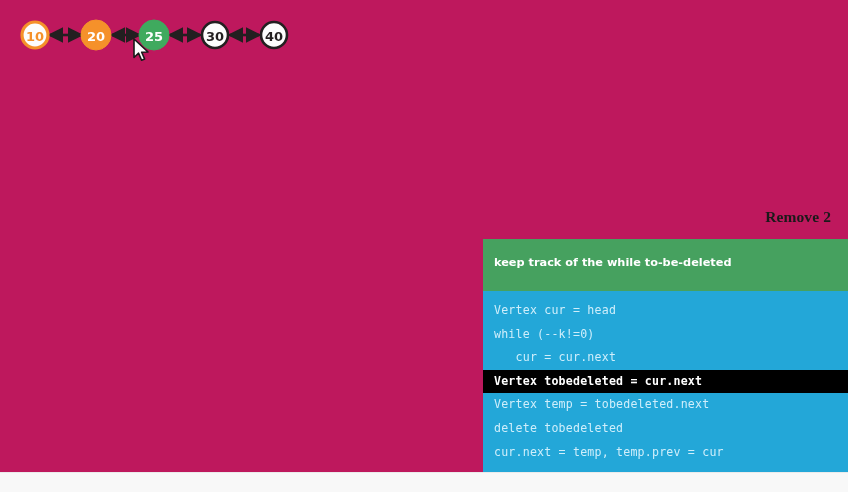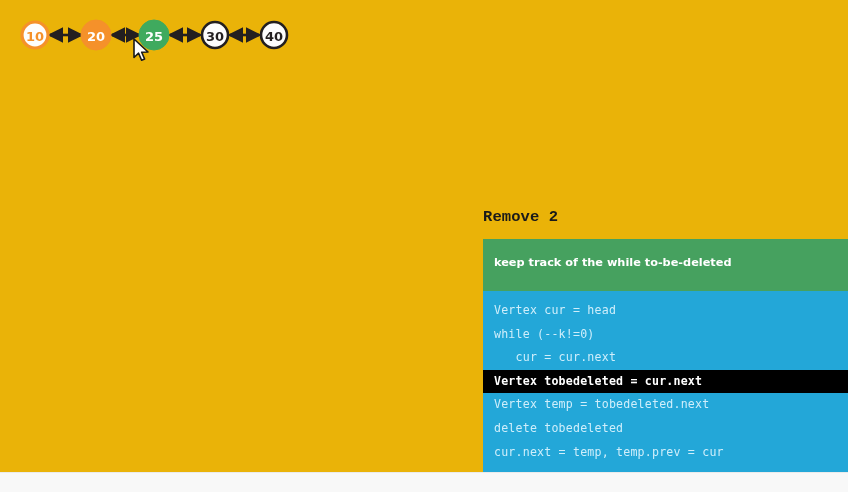--- a/index.html
+++ b/index.html
@@ -16,21 +16,21 @@
     background: #ffffff;
   }
 
   
   #viz-canvas {
     position: absolute;
     left: 0;
     top: 0;
     width: 848px;
     height: 472px;
-    background: #eab308;
+    background: #be185d;
   }
 
   #list-svg {
     position: absolute;
     left: 0;
     top: 0;
   }
 
   .node-circle-filled-orange { fill: #f5912a; stroke: #f5912a; stroke-width: 1; }
   .node-circle-ring-orange   { fill: #fdfdfd; stroke: #f5912a; stroke-width: 3.2; }
@@ -55,25 +55,25 @@
 
   
   #explain-panel {
     position: absolute;
     left: 483px;
     top: 208px;
     width: 380px;   
   }
 
   #panel-title {
-    font-family: Liberation Mono, monospace;
+    font-family: Liberation Serif, serif;
     font-size: 15.5px;
     font-weight: bold;
     color: #1a1a1a;
-    text-align: left;
+    text-align: right;
     width: 348px;
     margin: 0 0 13px 0;
     padding: 0;
     letter-spacing: 0.1px;
     direction: rtl;
   }
   #panel-title > span { direction: ltr; unicode-bidi: embed; }
 
   #status-banner {
     background: #46a15f;

